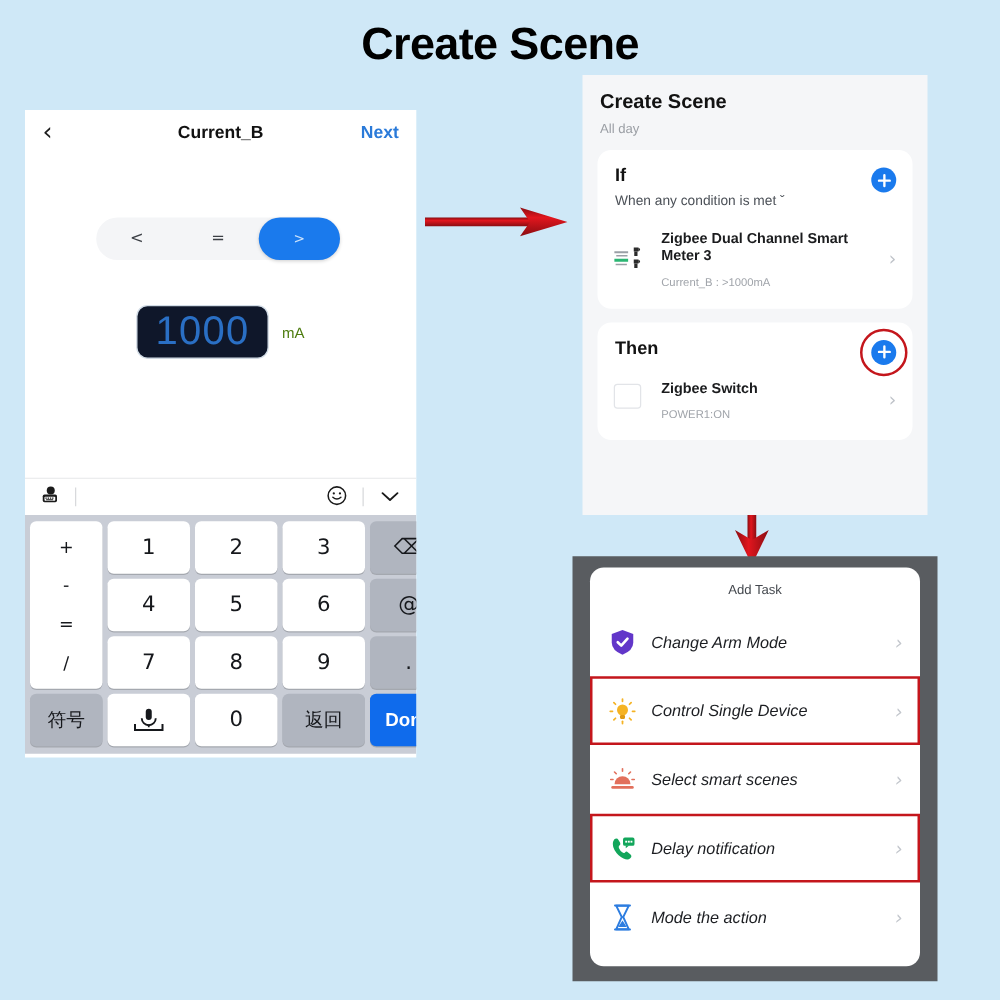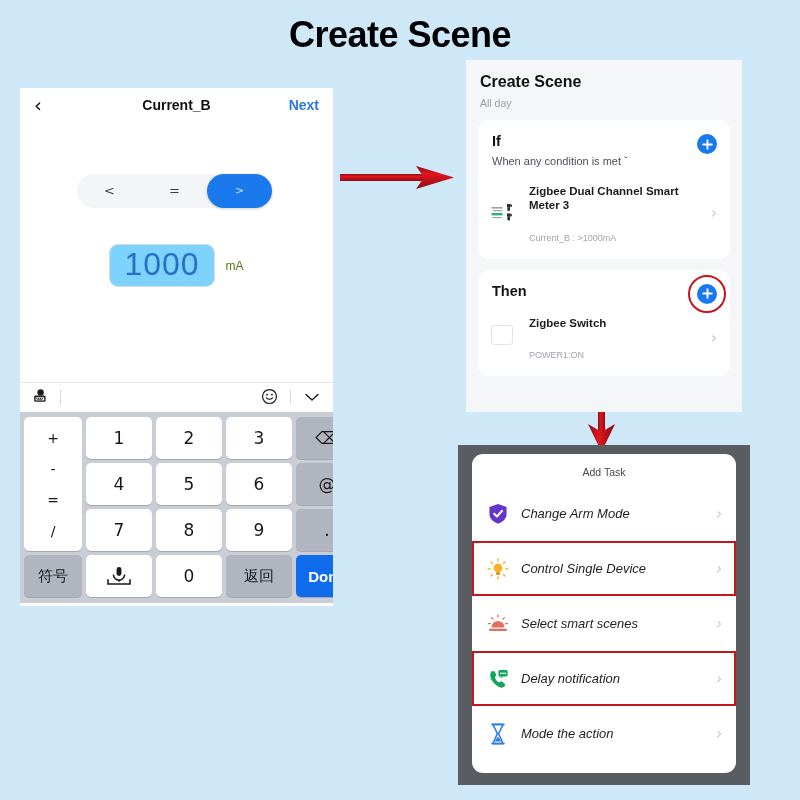--- a/index.html
+++ b/index.html
@@ -73,21 +73,21 @@
     height: 34px;
     box-shadow: 0 1px 3px rgba(0,0,0,.18);
     font-size: 11px;
   }
 
   .value-row {
     position: absolute; left: 0; right: 0; top: 122px;
     display: flex; align-items: center; justify-content: center;
   }
   .value-box {
-    background: #7dd3fc;
+    background: #0f172a;
     border: 1px solid #d3dde7;
     border-radius: 9px;
     padding: 1px 14px 3px;
     font-size: 32px;
     color: #2a6fc4;
     font-family: "Liberation Sans", sans-serif;
     letter-spacing: 1px;
   }
   .value-unit {
     margin-left: 11px;
@@ -192,21 +192,21 @@
     padding: 6px 13px 16px;
     position: relative;
   }
   .dev-icon {
     width: 30px; height: 26px; flex: 0 0 30px;
     position: relative;
     margin-right: 8px;
   }
   .dev-text { flex: 1; min-width: 0; }
   .dev-name { font-size: 11.5px; font-weight: bold; color: #1b1c1e; line-height: 1.25; }
-  .dev-sub { font-size: 9px; color: #a0a4aa; margin-top: 20px; }
+  .dev-sub { font-size: 9px; color: #a0a4aa; margin-top: 8px; }
   .chev { color: #bfc3c9; font-size: 15px; font-family:"DejaVu Sans", sans-serif; margin-left:6px;}
 
   .switch-icon {
     width: 22px; height: 20px;
     border: 1.5px solid #e2e4e8;
     border-radius: 3px;
   }
 
   
   #panel-bottom-right {

